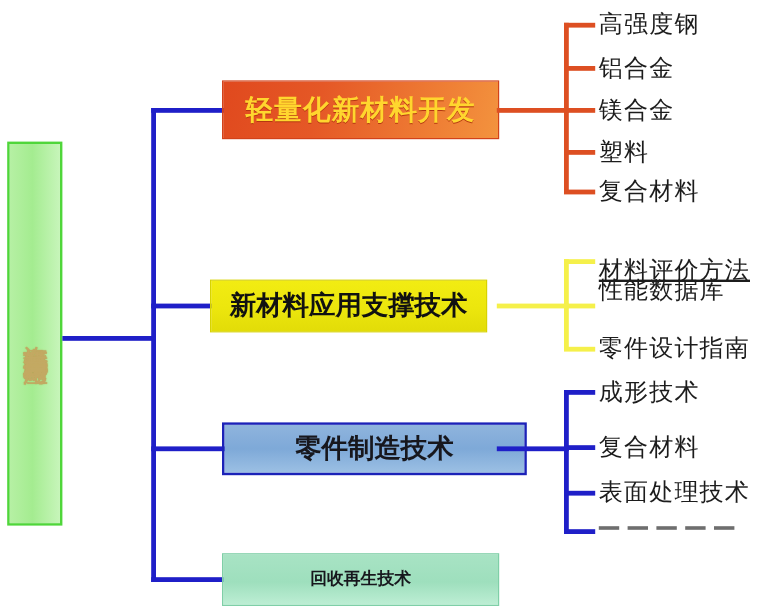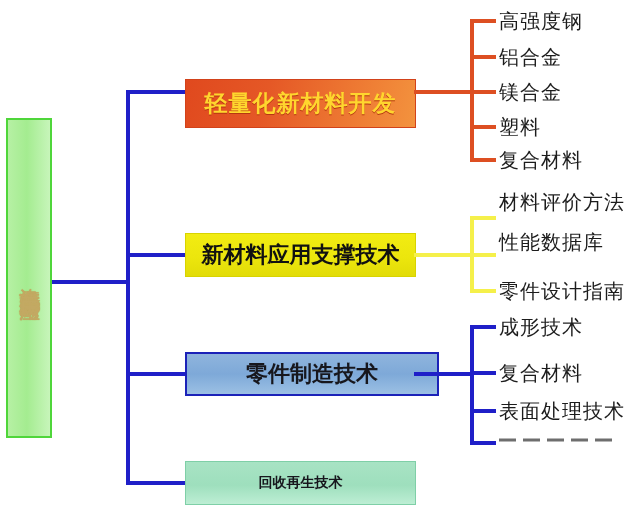--- a/index.html
+++ b/index.html
@@ -53,30 +53,29 @@
     align-items:center;
     justify-content:center;
     white-space:nowrap;
   }
   .node1 .lbl{display:block;}
 
   #node-materials{
     left:185px; top:67px; width:231px; height:49px;
     background:linear-gradient(105deg,#e0491e 0%,#e55826 35%,#ef7f35 78%,#f3933e 100%);
     border:1px solid #d2421a;
-    margin-top:12px;
   }
   #node-materials .lbl{
     font-size:23px; font-weight:700; color:#ffd62e;
     letter-spacing:1px;
     text-shadow:0 1px 0 #b53612;
   }
 
   #node-support{
-    left:185px; top:233px; width:231px; height:44px;
+    left:175px; top:233px; width:231px; height:44px;
     background:linear-gradient(to bottom,#f2ec12 0%,#ece60d 55%,#e2dc08 100%);
     border:1px solid #d8d300;
   }
   #node-support .lbl{
     font-size:22px; font-weight:700; color:#111111;
     letter-spacing:0px;
   }
 
   #node-manufacturing{
     left:185px; top:352px; width:254px; height:44px;
@@ -168,21 +167,21 @@
   <div class="node1" id="node-support">
     <span class="lbl">新材料应用支撑技术</span>
   </div>
 
   <div class="hline yellow abs" style="left:414px; top:253px; width:60px;"></div>
   <div class="vline yellow abs" style="left:470px; top:216px; height:76px;"></div>
   <div class="hline yellow abs" style="left:470px; top:216px; width:26px;"></div>
   <div class="hline yellow abs" style="left:470px; top:253px; width:26px;"></div>
   <div class="hline yellow abs" style="left:470px; top:289px; width:26px;"></div>
 
-  <div class="leaf" style="top:202px;">材料评价方法</div>
+  <div class="leaf" style="top:226px;text-decoration:underline;">材料评价方法</div>
   <div class="leaf" style="top:242px;">性能数据库</div>
   <div class="leaf" style="top:291px;">零件设计指南</div>
 
   <div class="node1" id="node-manufacturing">
     <span class="lbl">零件制造技术</span>
   </div>
 
   <div class="hline navy abs" style="left:414px; top:372px; width:60px;"></div>
   <div class="vline navy abs" style="left:470px; top:325px; height:119px;"></div>
   <div class="hline navy abs" style="left:470px; top:325px; width:26px;"></div>

